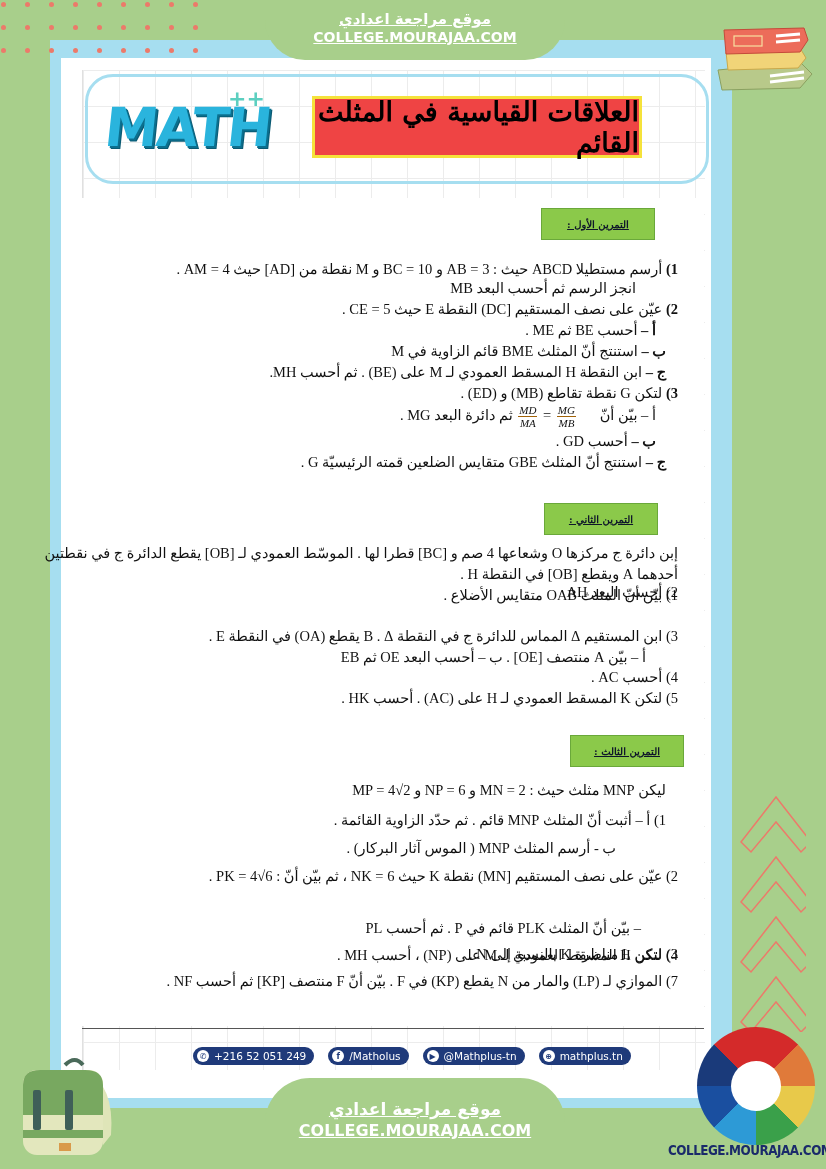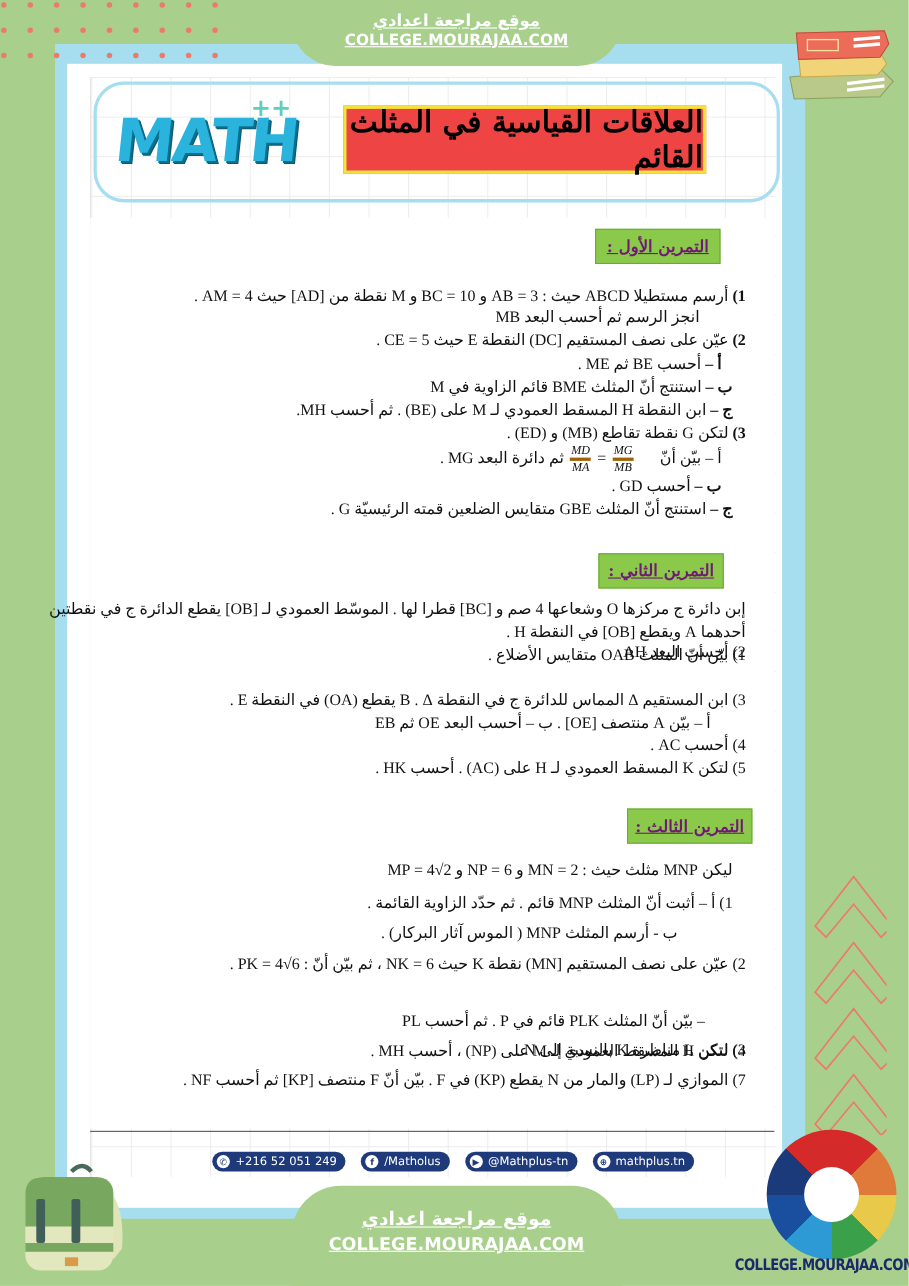--- a/index.html
+++ b/index.html
@@ -17,25 +17,25 @@
   .top-banner .en { font-size:14px; font-weight:bold; text-decoration:underline; line-height:18px; }
   .bottom-banner { position:absolute; left:265px; top:1078px; width:300px; height:91px; background:#a8cf8b; border-radius:45px 45px 0 0; text-align:center; color:#fff; font-family:"DejaVu Sans", sans-serif; }
   .bottom-banner .ar { font-size:17px; font-weight:bold; margin-top:20px; text-decoration:underline; line-height:22px; }
   .bottom-banner .en { font-size:16px; font-weight:bold; text-decoration:underline; line-height:22px; }
   .header-box { position:absolute; left:85px; top:74px; width:618px; height:104px; border:3px solid #a6def0; border-radius:28px; background:transparent; }
   .math-logo { position:absolute; left:105px; top:96px; font-family:"DejaVu Sans", sans-serif; font-size:54px; font-weight:bold; color:#2ab4dd; letter-spacing:-2px; text-shadow:2px 2px 0 #0b6f8e, 3px 3px 0 #0a5a73; transform:skewX(-6deg); }
   .math-plus { position:absolute; left:228px; top:86px; font-family:"DejaVu Sans", sans-serif; font-size:22px; font-weight:bold; color:#5ccfc0; }
   .title-box { position:absolute; left:312px; top:96px; width:324px; height:56px; border:3px solid #f5e23a; background:#ef4444; display:flex; align-items:center; justify-content:center; }
   .title-box span { font-family:"DejaVu Serif", serif; font-size:27px; font-weight:bold; color:#000; direction:rtl; }
   .ex-badge { position:absolute; width:112px; height:30px; background:#8bc94a; display:flex; align-items:center; justify-content:center; border:1px solid #6aa83a; }
-  .ex-badge span { font-family:"DejaVu Serif", serif; font-size:15px; font-weight:bold; text-decoration:underline; color:#701a75; direction:rtl; }
+  .ex-badge span { font-family:"DejaVu Serif", serif; font-size:10px; font-weight:bold; text-decoration:underline; color:#0f172a; direction:rtl; }
   .line { position:absolute; right:160px; direction:rtl; text-align:right; font-family:"Liberation Serif", serif; font-size:14.5px; color:#111; white-space:nowrap; }
   .line b { font-weight:bold; }
   .frac { display:inline-block; vertical-align:middle; text-align:center; font-style:italic; font-size:11px; line-height:12px; margin:0 2px; }
-  .frac .n { display:block; border-bottom:3px solid #a16207; padding:0 1px; }
+  .frac .n { display:block; border-bottom:1px solid #a16207; padding:0 1px; }
   .frac .d { display:block; }
   .footer-line { position:absolute; left:82px; top:1028px; width:622px; height:1px; background:#555; }
   .socials { position:absolute; left:193px; top:1047px; display:flex; gap:14px; }
   .pill { height:18px; background:#1f3a7a; border-radius:10px; color:#fff; font-family:"DejaVu Sans", sans-serif; font-size:10.5px; display:flex; align-items:center; padding:0 8px 0 4px; gap:5px; }
   .pill .ic { width:12px; height:12px; border-radius:50%; background:#fff; color:#1f3a7a; font-size:8px; display:flex; align-items:center; justify-content:center; font-weight:bold; }
   .chevrons { position:absolute; left:736px; top:792px; width:70px; height:240px; }
   .books { position:absolute; left:700px; top:12px; width:120px; height:80px; }
   .backpack { position:absolute; left:15px; top:1055px; width:100px; height:110px; }
   .wheel { position:absolute; left:697px; top:1027px; width:118px; height:118px; border-radius:50%;
            background:conic-gradient(#d42a2a 0 45deg, #e07a3a 45deg 90deg, #e8c94a 90deg 135deg, #3aa04a 135deg 180deg, #2d9ad6 180deg 225deg, #1a4fa0 225deg 270deg, #1a3a7a 270deg 315deg, #d42a2a 315deg 360deg); }

